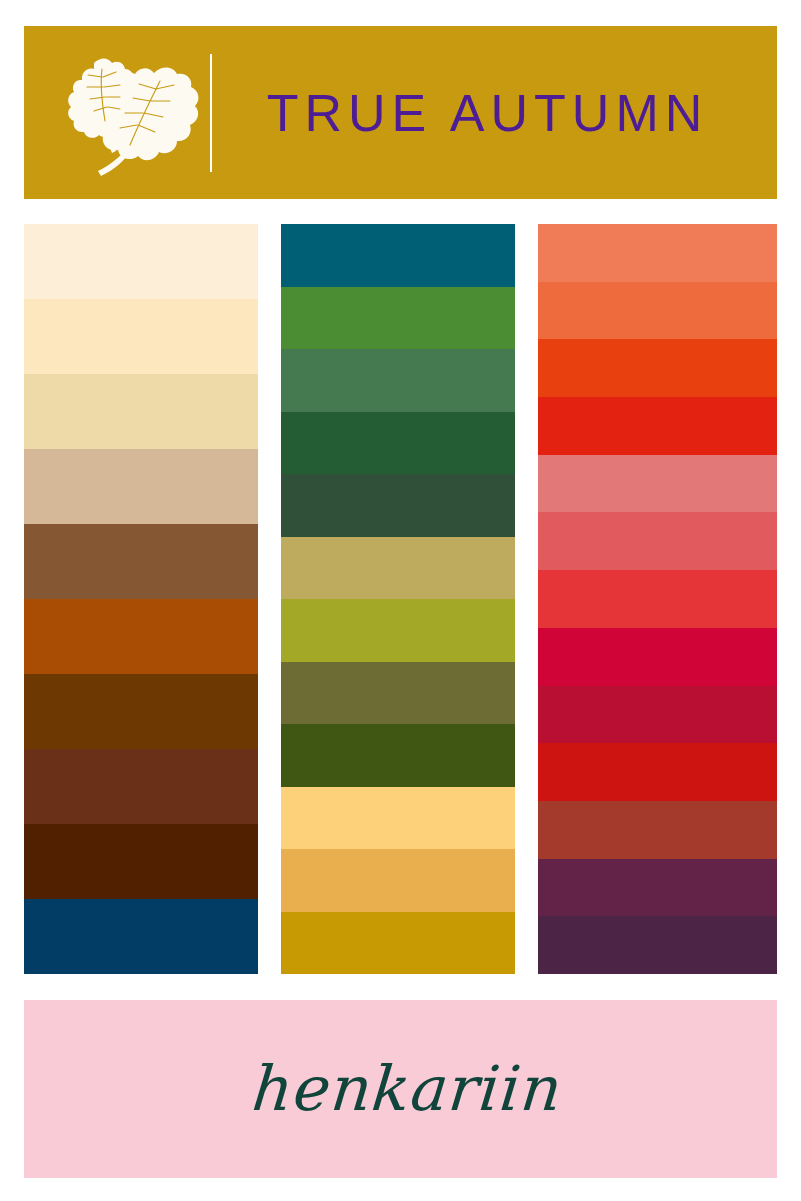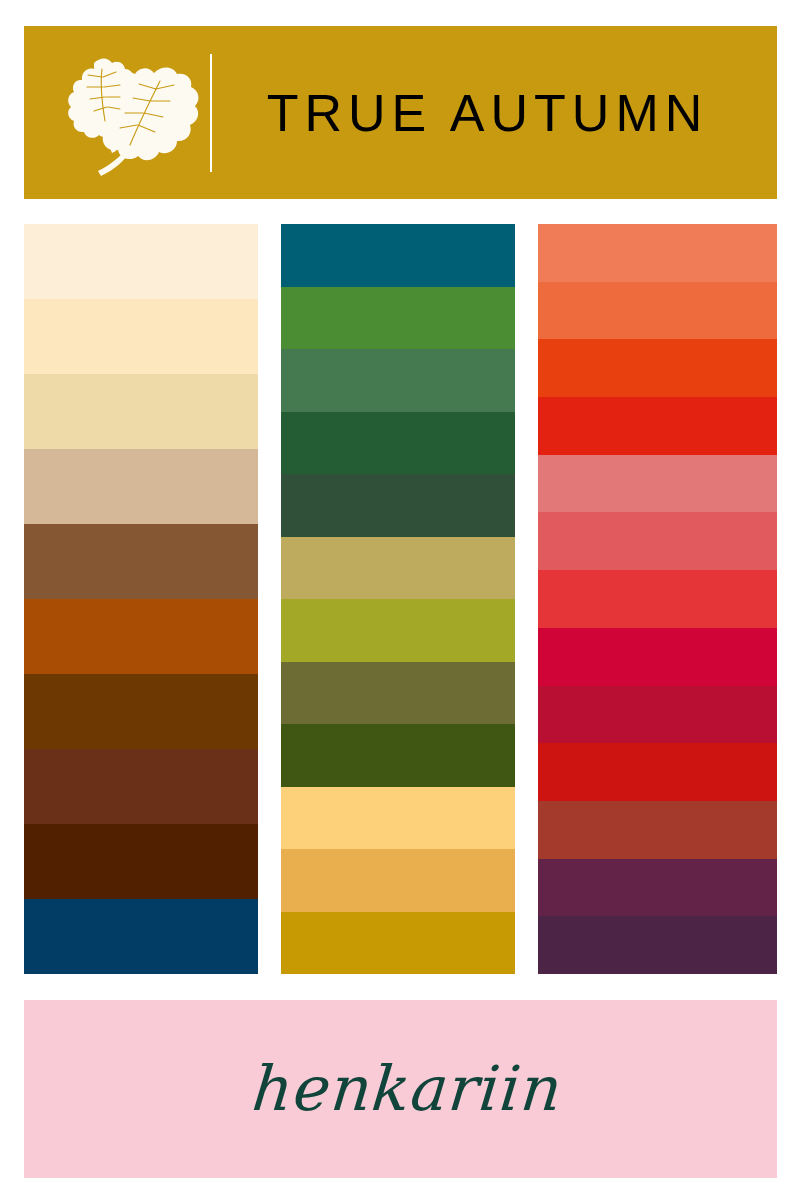--- a/index.html
+++ b/index.html
@@ -156,21 +156,21 @@
           <path d="M110 32 C100 52 90 72 80 96"></path>
           <path d="M106 40 L89 35 M100 52 L83 49 M93 64 L75 64 M87 76 L70 79"></path>
           <path d="M106 40 L124 36 M101 52 L120 52 M94 64 L113 68 M88 76 L105 83"></path>
         </g>
       </svg>
     </div>
 
     <div class="header-divider"></div>
 
     <div class="header-title-wrap">
-      <div class="header-title" style="color: #000000;">TRUE AUTUMN</div>
+      <div class="header-title" style="color: #4c1d95;">TRUE AUTUMN</div>
     </div>
   </div>
 
   <div class="columns">
     <div class="swatch-column col-neutrals">
         <div class="swatch" style="background: rgb(253, 238, 215);"></div>
         <div class="swatch" style="background: rgb(252, 231, 191);"></div>
         <div class="swatch" style="background: rgb(237, 218, 168);"></div>
         <div class="swatch" style="background: rgb(212, 184, 151);"></div>
         <div class="swatch" style="background: rgb(133, 87, 51);"></div>

